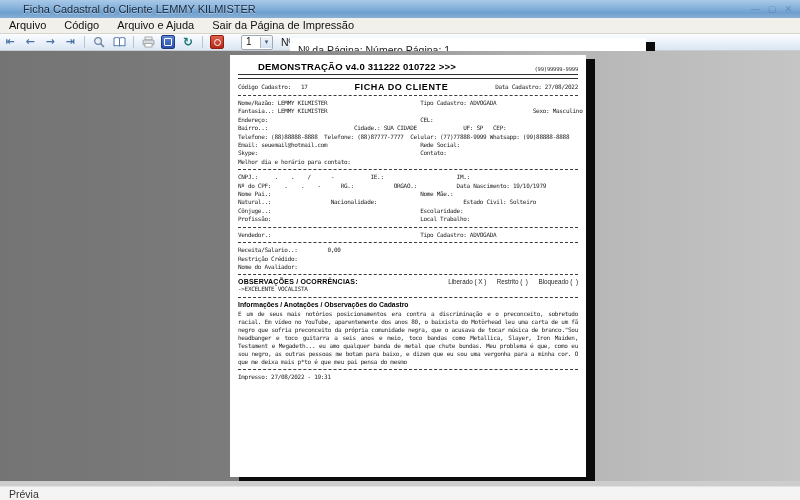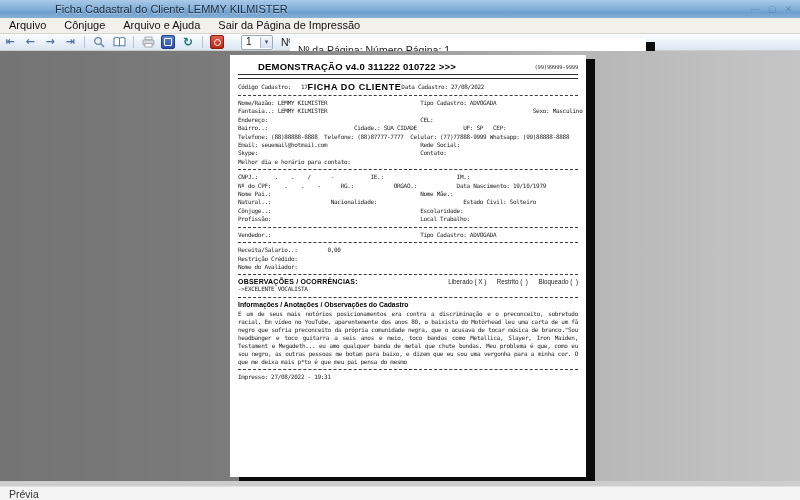--- a/index.html
+++ b/index.html
@@ -3,22 +3,22 @@
 <meta charset="utf-8">
 <style>
   html,body{margin:0;padding:0;background:#444;}
   #app{position:relative;width:800px;height:500px;overflow:hidden;
        font-family:"Liberation Sans",sans-serif;background:#e8e8e8;user-select:none;}
 
   
   .titlebar{position:absolute;left:0;top:0;width:800px;height:18px;
     background:linear-gradient(180deg,#a9c9e8 0%,#86b2da 45%,#6f9fce 70%,#86b0d6 100%);
     display:flex;align-items:center;}
-  .titlebar .title{font-size:11px;color:#16263c;padding-left:15px;
-    text-shadow:0 1px 1px rgba(255,255,255,.55);white-space:pre;margin-left:40px;}
+  .titlebar .title{font-size:11px;color:#16263c;padding-left:23px;
+    text-shadow:0 1px 1px rgba(255,255,255,.55);white-space:pre;}
   .winbtns{margin-left:auto;display:flex;gap:8px;padding-right:8px;opacity:.28;}
   .winbtns span{font-size:9px;color:#14304e;}
 
   
   .menubar{position:absolute;left:0;top:18px;width:800px;height:15px;
     background:#f2f0ea;border-bottom:1px solid #d8d5cd;
     display:flex;align-items:center;gap:0;}
   .menu-item{font-size:11px;color:#111;padding:0 9px;line-height:15px;white-space:pre;cursor:default;text-align:right;}
 
   
@@ -49,25 +49,25 @@
   
   .docarea{position:absolute;left:0;top:51px;width:800px;height:430px;
     background:linear-gradient(90deg,#747474 0%,#7b7b7b 28%,#b5b5b5 70%,#c5c5c5 100%);}
   .page{position:absolute;left:230px;top:4px;width:356px;height:422px;background:#fff;
     box-shadow:9px 4px 0 #0b0b0b;padding:6px 8px;box-sizing:border-box;color:#1c1c1c;}
 
   .mono{font-family:"DejaVu Sans Mono",monospace;font-size:6px;letter-spacing:-0.3px;
     line-height:8.4px;white-space:pre;color:#1d1d1d;}
   .mono-sm{font-family:"DejaVu Sans Mono",monospace;font-size:5.5px;letter-spacing:-0.2px;white-space:pre;color:#222;}
 
-  .doc-title-row{display:flex;align-items:center;justify-content:space-between;padding-left:20px;}
+  .doc-title-row{display:flex;align-items:flex-end;justify-content:space-between;padding-left:20px;}
   .doc-title{font-size:9.5px;font-weight:bold;letter-spacing:.2px;color:#000;white-space:pre;}
   .rule2{height:3px;border-top:1px solid #2e2e2e;border-bottom:1px solid #2e2e2e;margin:2px 0 3px 0;}
   .rule{border-top:1px dashed #3b3b3b;margin:3px 0;}
-  .head-row{display:flex;align-items:center;justify-content:flex-start;margin:3px 0 2px 0;}
+  .head-row{display:flex;align-items:center;justify-content:space-between;margin:3px 0 2px 0;}
   .ficha{font-size:9px;font-weight:bold;letter-spacing:.6px;color:#000;}
 
   .obs-row{display:flex;justify-content:space-between;align-items:center;margin-top:1px;}
   .obs-title{font-size:7px;font-weight:bold;letter-spacing:.2px;color:#000;}
   .obs-flags{font-size:6.3px;color:#222;white-space:pre;}
   .info-title{font-size:6.8px;font-weight:bold;color:#000;margin:1px 0 2px 0;}
   .info-text{font-family:"DejaVu Sans Mono",monospace;font-size:6px;letter-spacing:-0.3px;
     line-height:8.1px;text-align:justify;color:#1d1d1d;}
 
   
@@ -87,21 +87,21 @@
     <div class="title">Ficha Cadastral do Cliente LEMMY KILMISTER</div>
     <div class="winbtns">
       <span>—</span>
       <span>▢</span>
       <span>✕</span>
     </div>
   </div>
 
   <div class="menubar">
     <div class="menu-item">Arquivo</div>
-    <div class="menu-item">Cônjuge</div>
+    <div class="menu-item">Código</div>
     <div class="menu-item">Arquivo e Ajuda</div>
     <div class="menu-item">Sair da Página de Impressão</div>
   </div>
 
   <div class="toolbar">
     <div class="tb-btn">
         <span class="tb-arrow">⇤</span>
       </div>
     <div class="tb-btn">
         <span class="tb-arrow">←</span>

